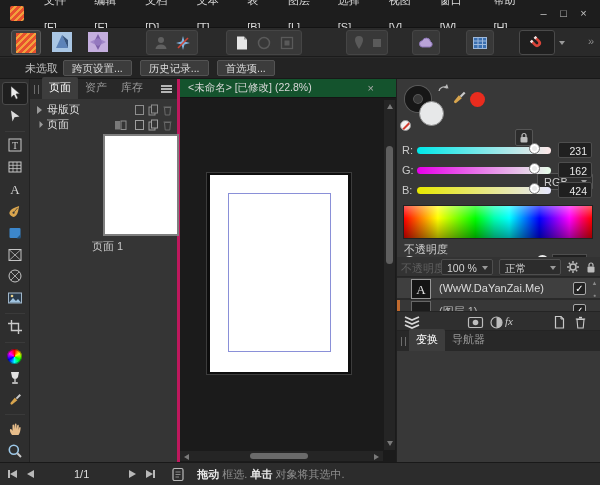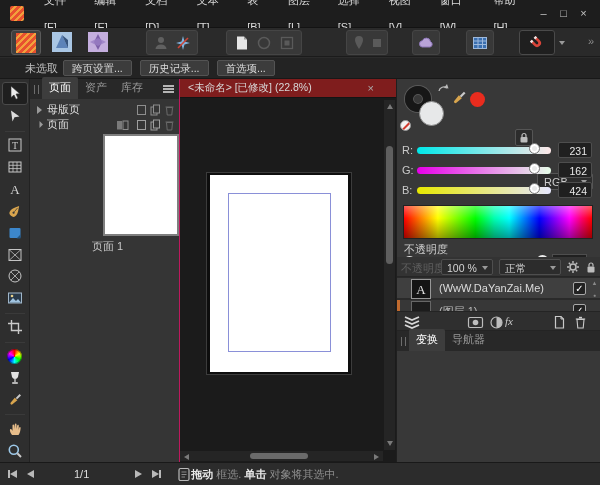--- a/index.html
+++ b/index.html
@@ -47,42 +47,42 @@
   .toolstrip { position:absolute; left:0; top:0; width:30px; height:100%; background:#2e2e2e;
                border-right:1px solid #222; display:flex; flex-direction:column; align-items:center;
                padding-top:3px; }
   .tool { width:26px; height:21px; display:flex; align-items:center; justify-content:center;
           margin-bottom:1px; border-radius:3px; }
   .tool.active { background:#1f1f1f; border:1px solid #4a4a4a; height:23px; }
   .ts-sep { width:20px; height:1px; background:#242424; border-bottom:1px solid #3a3a3a; margin:3px 0; }
 
   
   .pagespanel { position:absolute; left:30px; top:0; width:150px; height:100%; background:#353535;
-                border-right:1px solid #be185d; }
+                border-right:3px solid #be185d; }
   .ptabrow, .tabrow { height:20px; background:#282828; display:flex; align-items:flex-end; position:relative; }
   .grip { width:5px; height:9px; margin:0 3px 5px 4px;
           border-left:1px solid #6d6d6d; border-right:1px solid #6d6d6d; }
   .tab { padding:3px 7px 4px; color:#999; font-size:11px; }
   .tab.active { background:#3d3d3d; color:#fff; border-radius:2px 2px 0 0; }
   .panel-menu { position:absolute; right:5px; top:6px; width:11px; }
   .panel-menu i { display:block; height:1.5px; background:#b5b5b5; margin-bottom:1.5px; }
   .prow { position:relative; height:15px; display:flex; align-items:center; }
   .tri-r { width:0; height:0; border-top:4px solid transparent; border-bottom:4px solid transparent;
            border-left:5px solid #9a9a9a; margin:0 5px 0 7px; }
   .tri-dr { width:0; height:0; border-left:5px solid transparent; border-top:5px solid #9a9a9a;
             margin:0 5px 0 7px; transform:rotate(45deg); }
   .prow-label { color:#dedede; }
   .prow-icons { position:absolute; right:4px; top:2px; display:flex; gap:3px; }
   .page-thumb { position:absolute; left:73px; top:55px; width:76px; height:102px; background:#ffffff;
                 border:2px solid #7f7f7f; }
   .page-thumb-label { position:absolute; left:62px; top:160px; color:#c9c9c9; }
 
   
   .canvasarea { position:absolute; left:180px; top:0; width:216px; height:100%; background:#1b1b1b; }
-  .doctab { height:19px; background:#7f1d1d; border-bottom:1px solid #141414; display:flex; align-items:center; }
+  .doctab { height:19px; background:#14532d; border-bottom:1px solid #141414; display:flex; align-items:center; }
   .doctab-title { padding-left:8px; color:#d8d8d8; font-size:10.5px; }
   .doctab-close { margin-left:auto; padding-right:22px; color:#aaa; font-size:11px; }
   .page-board { position:absolute; left:26px; top:93px; width:146px; height:203px; background:#0e0e0e;
                 border:1px solid #3c3c3c; }
   .page-white { position:absolute; left:3px; top:2px; width:138px; height:197px; background:#ffffff; }
   .page-margin { position:absolute; left:18px; top:18px; width:103px; height:159px; border:1px solid #8a90d8; }
   .vscroll { position:absolute; right:1px; top:21px; width:11px; bottom:12px; background:#252525; }
   .vscroll .thumb { position:absolute; left:2px; top:46px; width:7px; height:118px; background:#5f5f5f; border-radius:4px; }
   .hscroll { position:absolute; left:0; right:13px; bottom:1px; height:10px; background:#252525; }
   .hscroll .thumb { position:absolute; left:70px; top:2px; width:58px; height:6px; background:#6a6a6a; border-radius:3px; }
@@ -155,22 +155,22 @@
 
   
   .statusbar { position:absolute; left:0; right:0; bottom:0; height:23px; background:#2c2c2c;
                border-top:1px solid #191919; display:flex; align-items:center; }
   .nav-ico { display:flex; align-items:center; margin-left:8px; }
   .vbar { width:2px; height:8px; background:#b9b9b9; }
   .t-l { width:0; height:0; border-top:4.5px solid transparent; border-bottom:4.5px solid transparent;
          border-right:7px solid #b9b9b9; }
   .t-r { width:0; height:0; border-top:4.5px solid transparent; border-bottom:4.5px solid transparent;
          border-left:7px solid #b9b9b9; }
-  .page-indicator { color:#dddddd; margin:0 8px 0 40px; }
-  .hint { color:#8f8f8f; }
+  .page-indicator { color:#dddddd; margin:0 2px 0 40px; }
+  .hint { margin-left:12px; color:#8f8f8f; }
   .hint b { color:#e8e8e8; font-weight:bold; }
 </style>
 </head>
 <body>
 
 <div class="titlebar">
   <div class="app-logo"></div>
   <span class="menu-item">文件[F]</span>
   <span class="menu-item">编辑[E]</span>
   <span class="menu-item">文档[D]</span>

